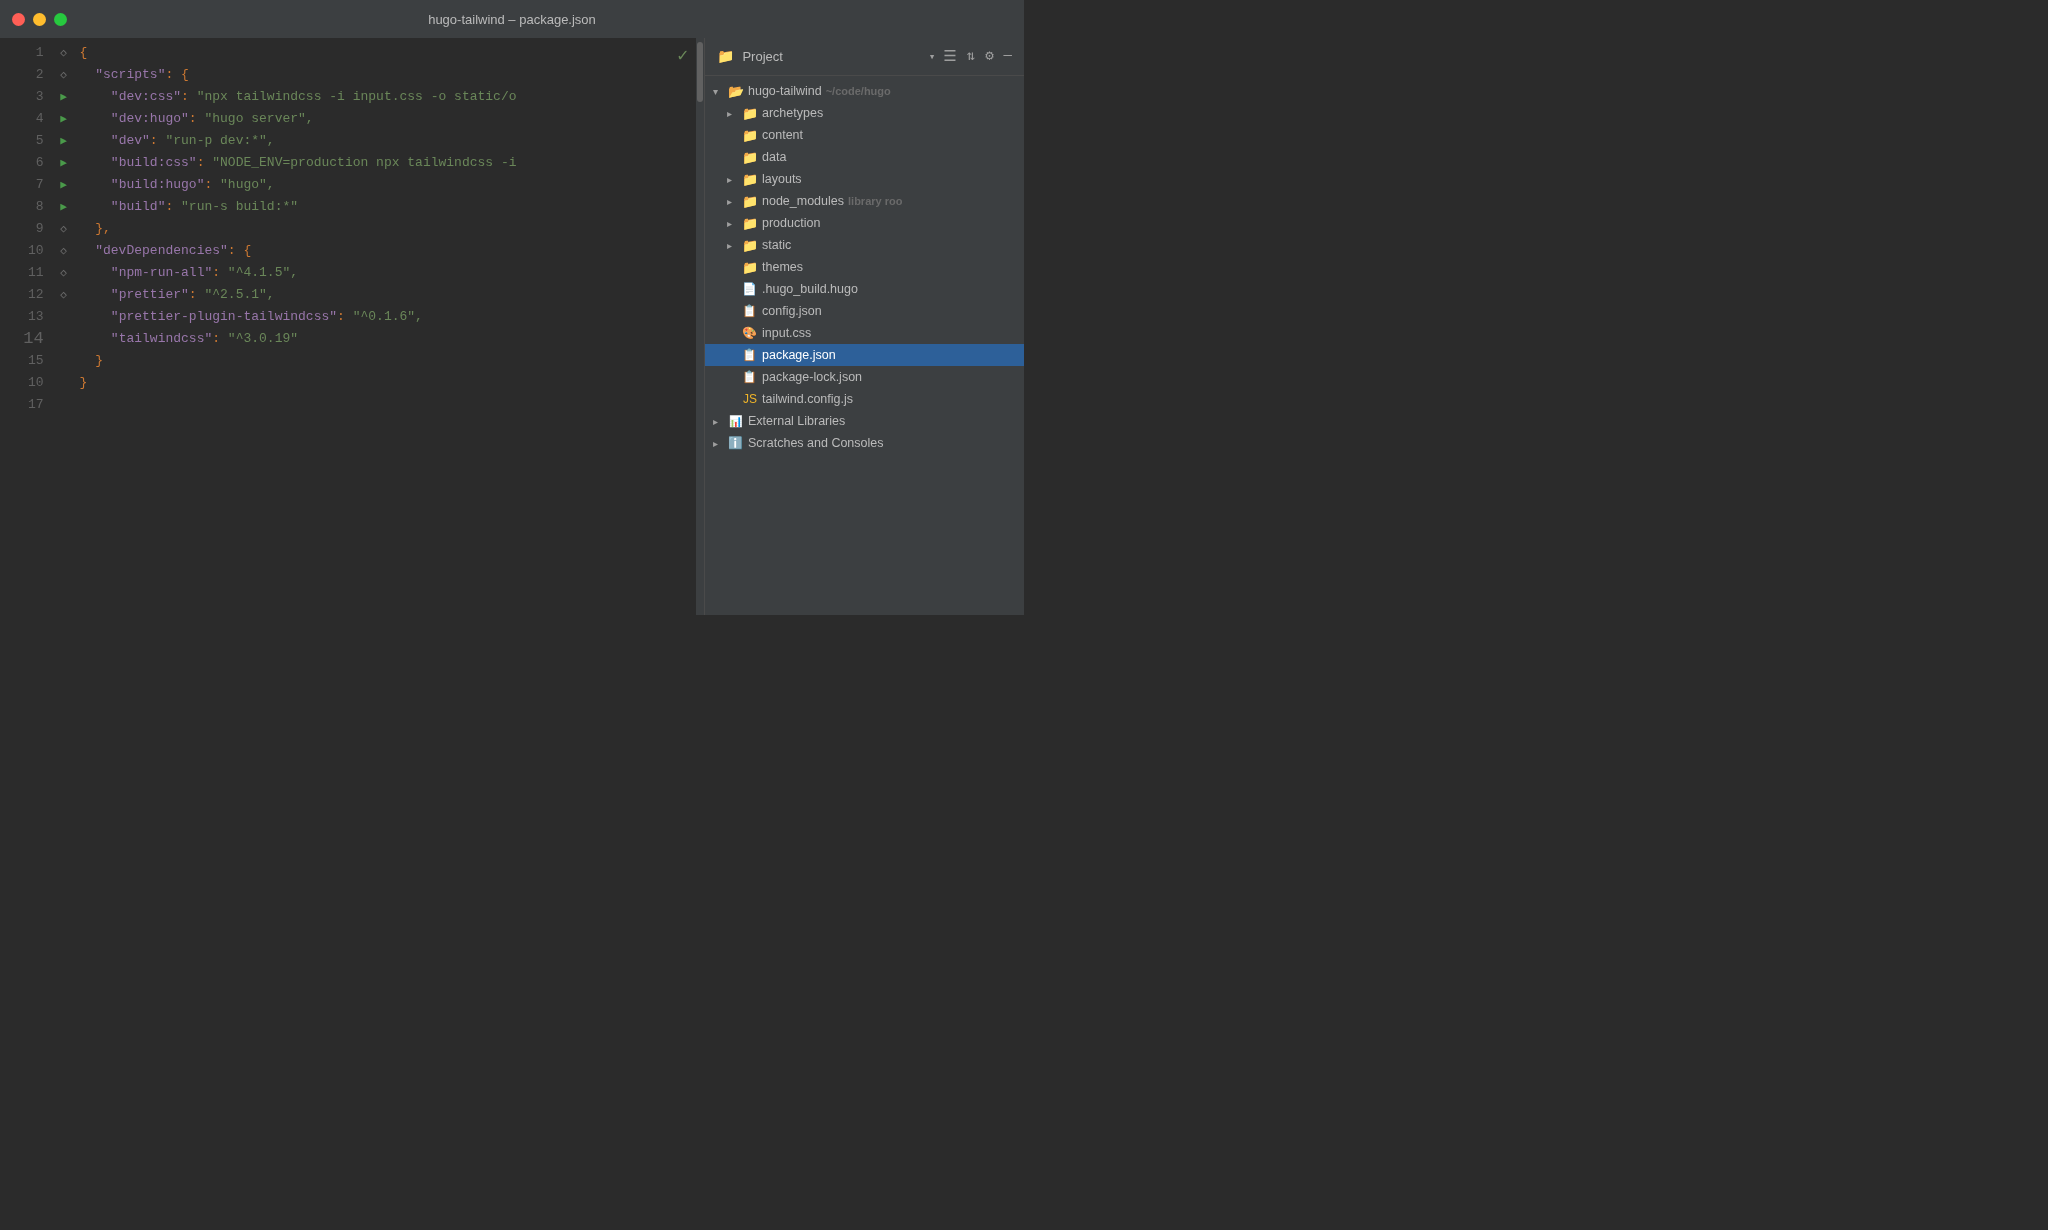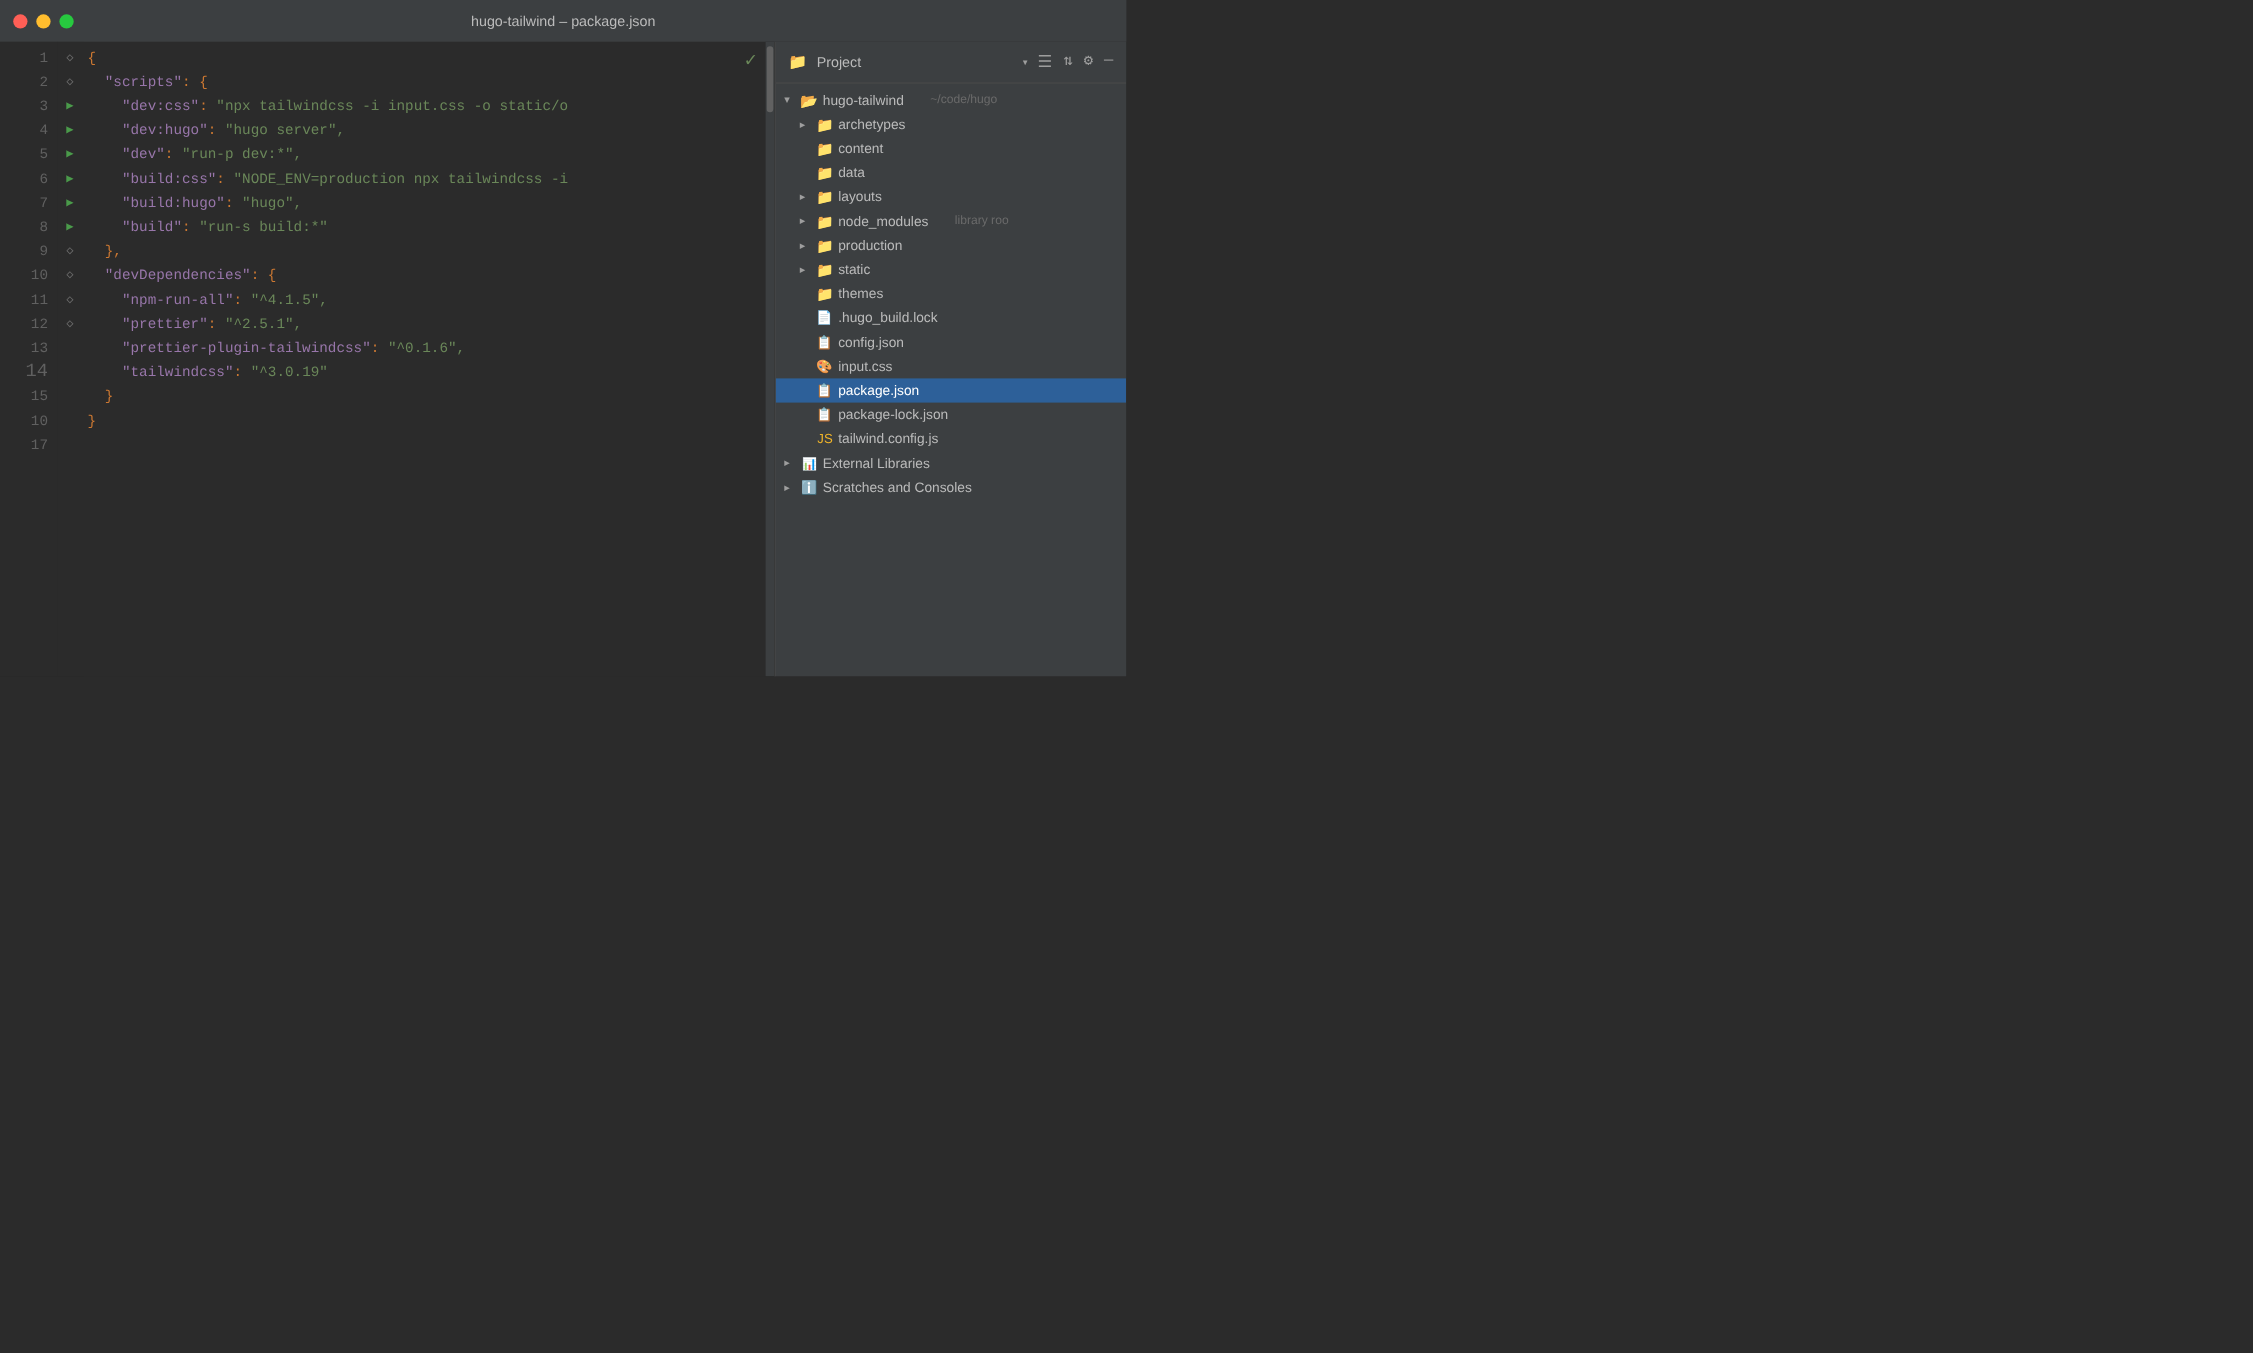--- a/index.html
+++ b/index.html
@@ -218,21 +218,22 @@
     }
 
     .item-label {
       color: #bbb;
       font-size: 12.5px;
     }
 
     .item-badge {
       color: #6a6a6a;
       font-size: 11px;
-      margin-left: 24px;
+      margin-left: 4px;
+      font-weight: bold;
     }
   </style>
 </head>
 <body>
 
 <div class="titlebar">
   <div class="titlebar-buttons">
     <div class="tb-btn tb-close"></div>
     <div class="tb-btn tb-min"></div>
     <div class="tb-btn tb-max"></div>
@@ -390,21 +391,21 @@
           <span class="item-icon">
             <span style="color:#b8860b;font-size:13px;">📁</span>
           </span>
           <span class="item-label">themes</span>
         </div>
         <div class="tree-item indent-1">
           <span class="expand-arrow" style="color: rgb(158, 158, 158); font-size: 10px; width: 14px; display: inline-block;"></span>
           <span class="item-icon">
             <span style="color:#9e9e9e;font-size:12px;">📄</span>
           </span>
-          <span class="item-label">.hugo_build.lock</span>
+          <span class="item-label">.hugo_build.hugo</span>
         </div>
         <div class="tree-item indent-1">
           <span class="expand-arrow" style="color: rgb(158, 158, 158); font-size: 10px; width: 14px; display: inline-block;"></span>
           <span class="item-icon">
             <span style="color:#cb9d5e;font-size:12px;">📋</span>
           </span>
           <span class="item-label">config.json</span>
         </div>
         <div class="tree-item indent-1">
           <span class="expand-arrow" style="color: rgb(158, 158, 158); font-size: 10px; width: 14px; display: inline-block;"></span>

